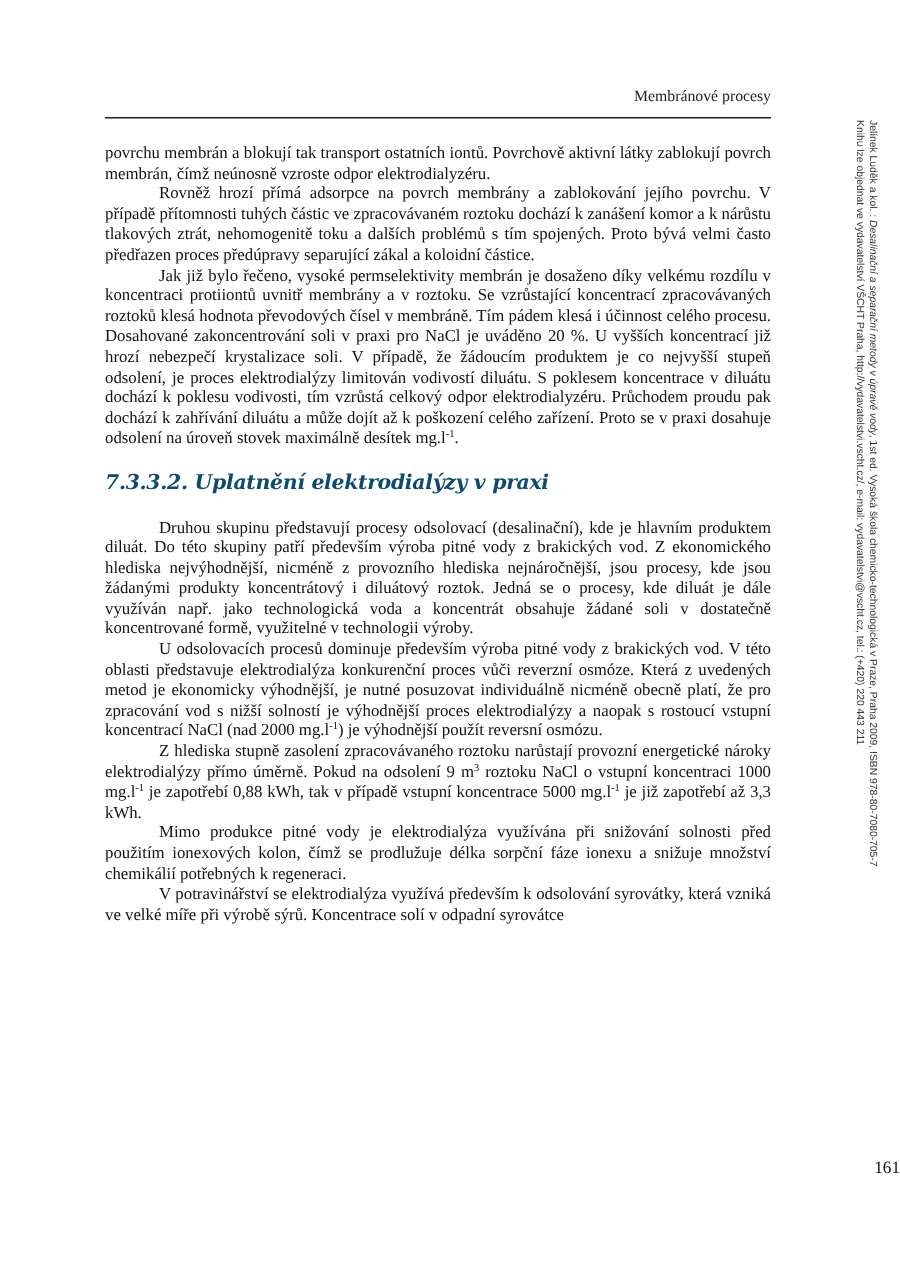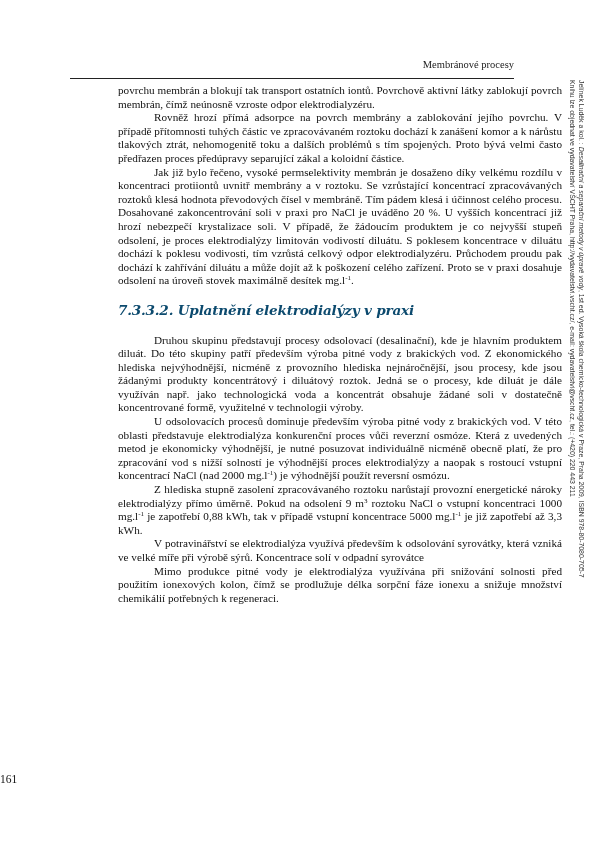--- a/index.html
+++ b/index.html
@@ -6,35 +6,34 @@
   body { width: 600px; height: 849px; position: relative; overflow: hidden; }
   .running-head {
     position: absolute; left: 70px; width: 444px; top: 59px;
     text-align: right; font-family: Liberation Serif, serif; font-size: 10.5px; color: #222;
   }
   .head-rule {
     position: absolute; left: 70px; width: 444px; top: 78px; height: 0;
     border-top: 1.6px solid #222;
   }
   .body-text {
-    position: absolute; left: 70px; width: 444px; top: 84px;
+    position: absolute; left: 70px; width: 444px; top: 96px;
     font-family: "Liberation Serif", serif; font-size: 11.2px; line-height: 13.6px; color: #111;
     text-align: justify;
-    margin-left: 48px;
   }
   .body-text p { margin: 0; text-indent: 0; }
   .body-text p.indent { text-indent: 36px; }
   sup { font-size: 7px; line-height: 0; vertical-align: 4px; }
   .section-heading {
     font-family: "DejaVu Serif", serif; font-style: italic; font-weight: bold;
     font-size: 13.6px; margin: 16px 0 16px 0; color: #0c4a6e; text-align: left;
     letter-spacing: -0.2px;
   }
   .page-number {
-    position: absolute; left: 0; width: 600px; top: 773px; text-align: left;
+    position: absolute; left: 0; width: 600px; top: 773px; text-align: right;
     font-family: "Liberation Serif", serif; font-size: 11.5px; color: #111;
   }
   .side-note {
     position: absolute; left: 586px; top: 80px;
     transform-origin: 0 0; transform: rotate(90deg);
     width: 720px;
     font-family: "Liberation Sans", sans-serif; font-size: 6.9px; line-height: 9px; color: #333;
     white-space: nowrap;
   }
   .side-note i { font-style: italic; }
@@ -48,22 +47,22 @@
 <div class="body-text">
   <p><span>povrchu membrán a blokují tak transport ostatních iontů. Povrchově aktivní látky zablokují povrch membrán, čímž neúnosně vzroste odpor elektrodialyzéru.</span></p>
   <p class="indent"><span>Rovněž hrozí přímá adsorpce na povrch membrány a zablokování jejího povrchu. V případě přítomnosti tuhých částic ve zpracovávaném roztoku dochází k zanášení komor a k nárůstu tlakových ztrát, nehomogenitě toku a dalších problémů s tím spojených. Proto bývá velmi často předřazen proces předúpravy separující zákal a koloidní částice.</span></p>
   <p class="indent"><span>Jak již bylo řečeno, vysoké permselektivity membrán je dosaženo díky velkému rozdílu v koncentraci protiiontů uvnitř membrány a v roztoku. Se vzrůstající koncentrací zpracovávaných roztoků klesá hodnota převodových čísel v membráně. Tím pádem klesá i účinnost celého procesu. Dosahované zakoncentrování soli v praxi pro NaCl je uváděno 20 %. U vyšších koncentrací již hrozí nebezpečí krystalizace soli. V případě, že žádoucím produktem je co nejvyšší stupeň odsolení, je proces elektrodialýzy limitován vodivostí diluátu. S poklesem koncentrace v diluátu dochází k poklesu vodivosti, tím vzrůstá celkový odpor elektrodialyzéru. Průchodem proudu pak dochází k zahřívání diluátu a může dojít až k poškození celého zařízení. Proto se v praxi dosahuje odsolení na úroveň stovek maximálně desítek mg.l</span><sup>-1</sup><span>.</span></p>
 
   <div class="section-heading">7.3.3.2. Uplatnění elektrodialýzy v praxi</div>
 
   <p class="indent"><span>Druhou skupinu představují procesy odsolovací (desalinační), kde je hlavním produktem diluát. Do této skupiny patří především výroba pitné vody z brakických vod. Z ekonomického hlediska nejvýhodnější, nicméně z provozního hlediska nejnáročnější, jsou procesy, kde jsou žádanými produkty koncentrátový i diluátový roztok. Jedná se o procesy, kde diluát je dále využíván např. jako technologická voda a koncentrát obsahuje žádané soli v dostatečně koncentrované formě, využitelné v technologii výroby.</span></p>
   <p class="indent"><span>U odsolovacích procesů dominuje především výroba pitné vody z brakických vod. V této oblasti představuje elektrodialýza konkurenční proces vůči reverzní osmóze. Která z uvedených metod je ekonomicky výhodnější, je nutné posuzovat individuálně nicméně obecně platí, že pro zpracování vod s nižší solností je výhodnější proces elektrodialýzy a naopak s rostoucí vstupní koncentrací NaCl (nad 2000 mg.l</span><sup>-1</sup><span>) je výhodnější použít reversní osmózu.</span></p>
   <p class="indent"><span>Z hlediska stupně zasolení zpracovávaného roztoku narůstají provozní energetické nároky elektrodialýzy přímo úměrně. Pokud na odsolení 9 m</span><sup>3</sup><span> roztoku NaCl o vstupní koncentraci 1000 mg.l</span><sup>-1</sup><span> je zapotřebí 0,88 kWh, tak v případě vstupní koncentrace 5000 mg.l</span><sup>-1</sup><span> je již zapotřebí až 3,3 kWh.</span></p>
+  <p class="indent"><span>Mimo produkce pitné vody je elektrodialýza využívána při snižování solnosti před použitím ionexových kolon, čímž se prodlužuje délka sorpční fáze ionexu a snižuje množství chemikálií potřebných k regeneraci.</span></p>
   <p class="indent"><span>V potravinářství se elektrodialýza využívá především k odsolování syrovátky, která vzniká ve velké míře při výrobě sýrů. Koncentrace solí v odpadní syrovátce</span></p>
-  <p class="indent"><span>Mimo produkce pitné vody je elektrodialýza využívána při snižování solnosti před použitím ionexových kolon, čímž se prodlužuje délka sorpční fáze ionexu a snižuje množství chemikálií potřebných k regeneraci.</span></p>
 </div>
 
 <div class="page-number">161</div>
 
 <div class="side-note">
   <div><span>Jelínek Luděk a kol. : </span><i>Desalinační a separační metody v úpravě vody</i><span>, 1st ed. Vysoká škola chemicko-technologická v Praze, Praha 2009, ISBN 978-80-7080-705-7</span></div>
   <div>Knihu lze objednat ve vydavatelství VŠCHT Praha, http://vydavatelstvi.vscht.cz/, e-mail: vydavatelstvi@vscht.cz, tel.: (+420) 220 443 211</div>
 </div>
 
 </body></html>

